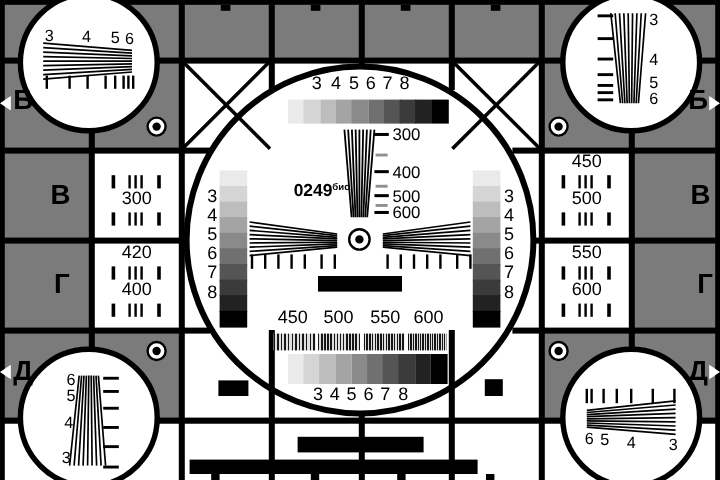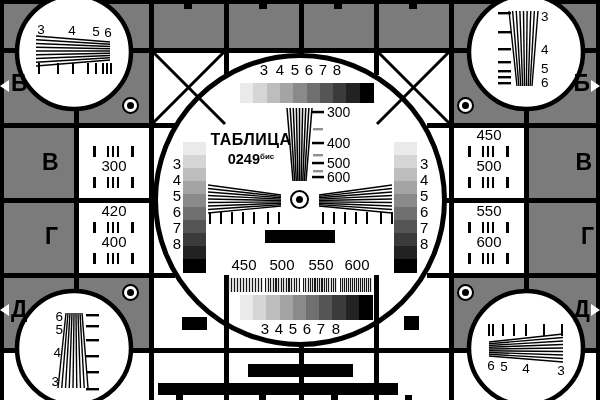--- a/index.html
+++ b/index.html
@@ -353,22 +353,21 @@
   <div class="t rt f15" style="left:166px;top:220px;width:15px">7</div>
   <div class="t rt f15" style="left:166px;top:236px;width:15px">8</div>
 
   <div class="t f15" style="left:420px;top:156px">3</div>
   <div class="t f15" style="left:420px;top:172px">4</div>
   <div class="t f15" style="left:420px;top:188px">5</div>
   <div class="t f15" style="left:420px;top:204px">6</div>
   <div class="t f15" style="left:420px;top:220px">7</div>
   <div class="t f15" style="left:420px;top:236px">8</div>
 
-  <div class="t ctr title" style="left:205px;top:132px;width:92px">ТАБЛИЦА</div>
-  <div class="t ctr" style="left:205px;top:151px;width:92px">
+  <div class="t ctr" style="left:222px;top:151px;width:92px">
     <span class="code">0249</span><span class="sup">бис</span>
   </div>
 
   <div class="t f14" style="left:327px;top:105px">300</div>
   <div class="t f14" style="left:327px;top:136px">400</div>
   <div class="t f14" style="left:327px;top:156px">500</div>
   <div class="t f14" style="left:327px;top:170px">600</div>
 
   <div class="t ctr f15" style="left:226px;top:257px;width:36px">450</div>
   <div class="t ctr f15" style="left:264px;top:257px;width:36px">500</div>

